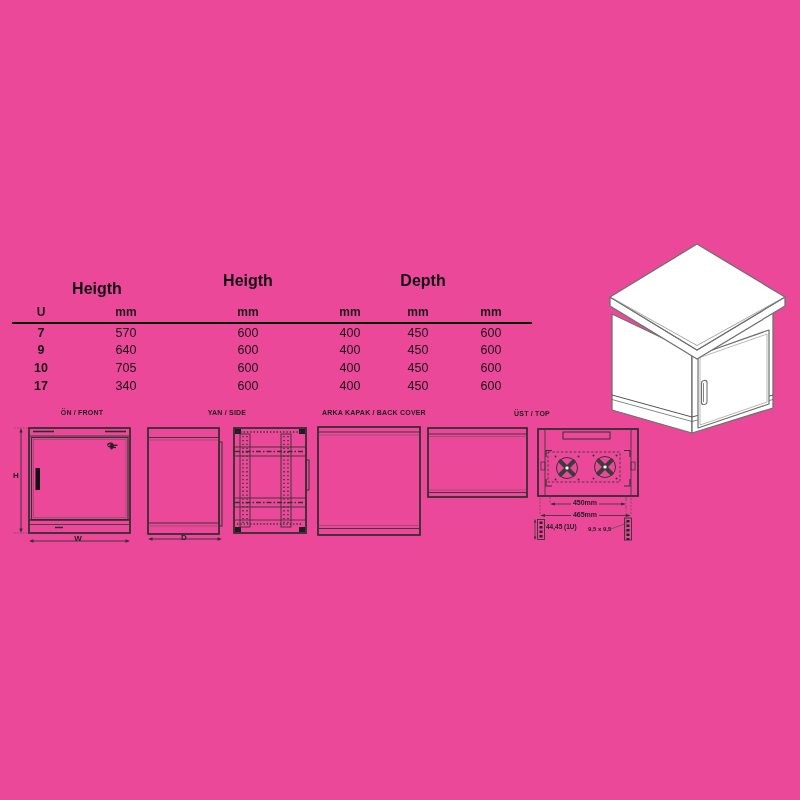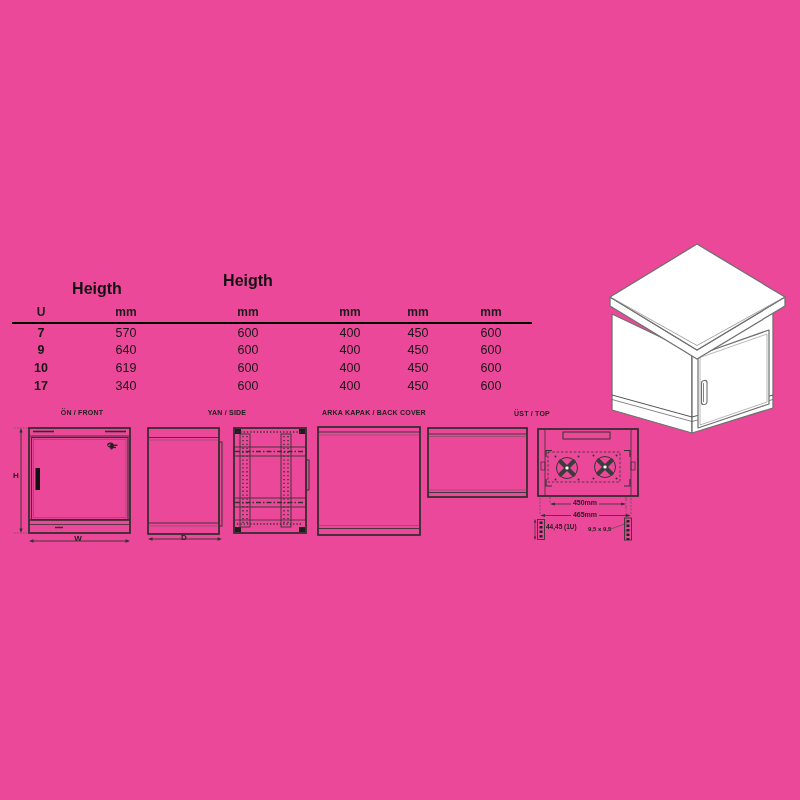--- a/index.html
+++ b/index.html
@@ -34,20 +34,21 @@
 </style>
 </head>
 <body>
 
 <div class="canvas">
 
   <div class="dim-table">
     <div class="group-row">
       <div class="gh gh-height">Heigth</div>
       <div class="gh">Heigth</div>
+      <div class="gh">Depth</div>
     </div>
     <div class="unit-row">
       <div>U</div>
       <div>mm</div>
       <div>mm</div>
       <div>mm</div>
       <div>mm</div>
       <div>mm</div>
     </div>
     <div class="data-row">
@@ -61,21 +62,21 @@
     <div class="data-row">
       <div class="ucol">9</div>
       <div>640</div>
       <div>600</div>
       <div>400</div>
       <div>450</div>
       <div>600</div>
     </div>
     <div class="data-row">
       <div class="ucol">10</div>
-      <div>619</div>
+      <div>705</div>
       <div>600</div>
       <div>400</div>
       <div>450</div>
       <div>600</div>
     </div>
     <div class="data-row">
       <div class="ucol">17</div>
       <div>340</div>
       <div>600</div>
       <div>400</div>

